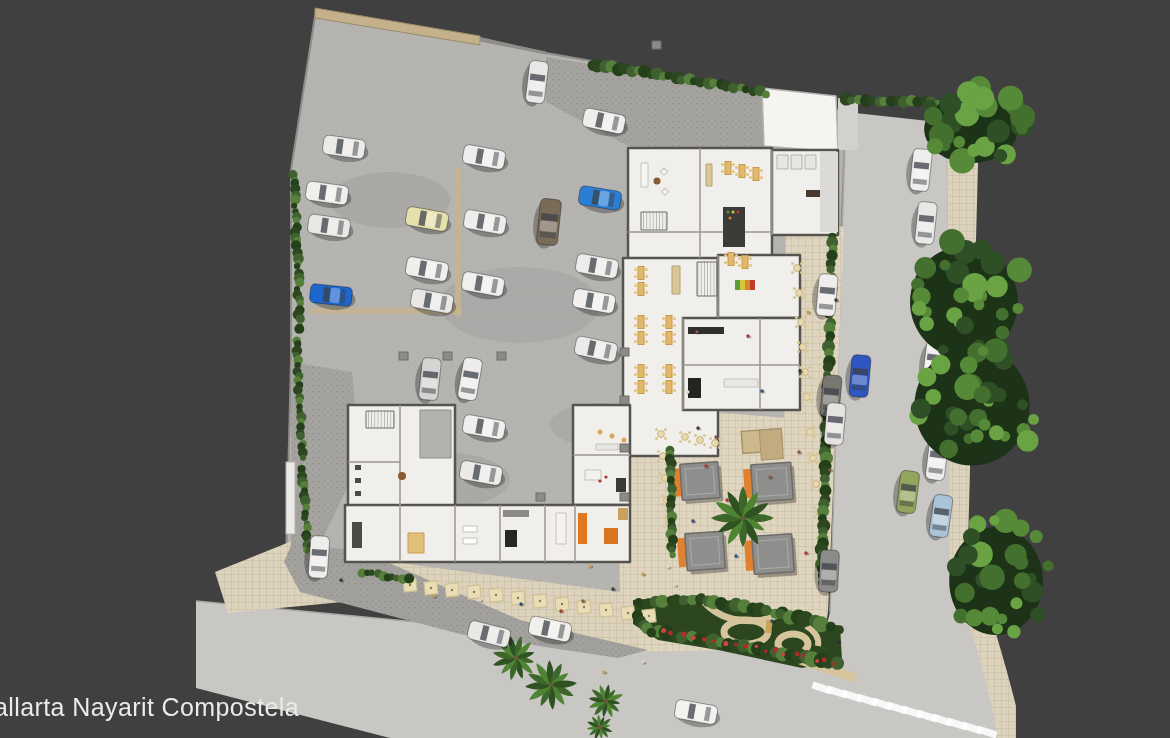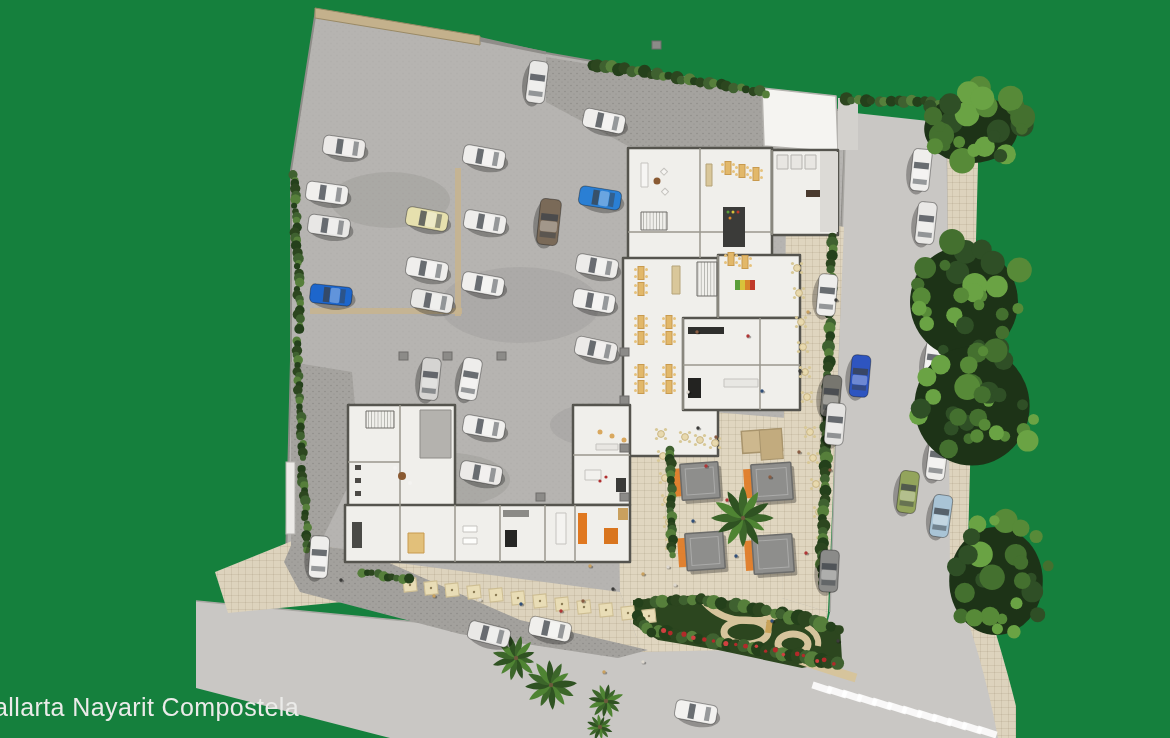--- a/index.html
+++ b/index.html
@@ -1,16 +1,16 @@
 <!DOCTYPE html>
 <html><head>
 <meta charset="utf-8">
 <style>
   html,body{margin:0;padding:0;background:#000;}
-  .stage{position:relative;width:1170px;height:738px;background:#15803d;overflow:hidden;
+  .stage{position:relative;width:1170px;height:738px;background:#404040;overflow:hidden;
          font-family:"Liberation Sans",sans-serif;}
   .stage svg{position:absolute;left:0;top:0;}
   .caption{position:absolute;left:-6px;bottom:16px;color:#ebebe9;font-size:25px;
            letter-spacing:.4px;white-space:nowrap;}
 </style>
 </head>
 <body>
 
 <div class="stage">
 <svg width="1170" height="738" viewBox="0 0 1170 738">

